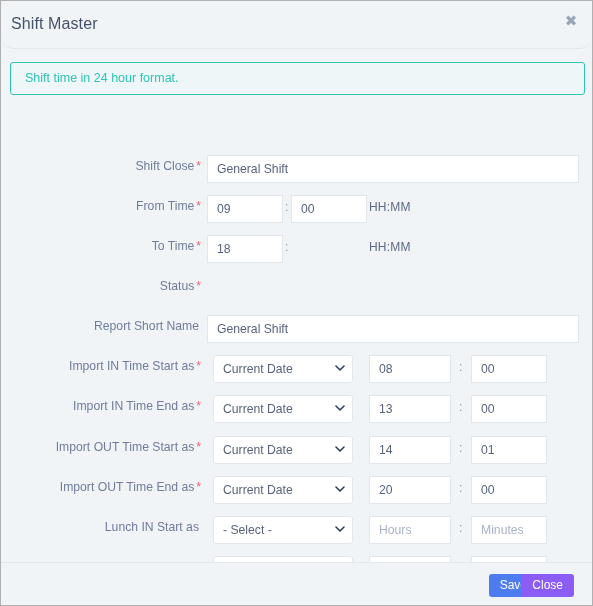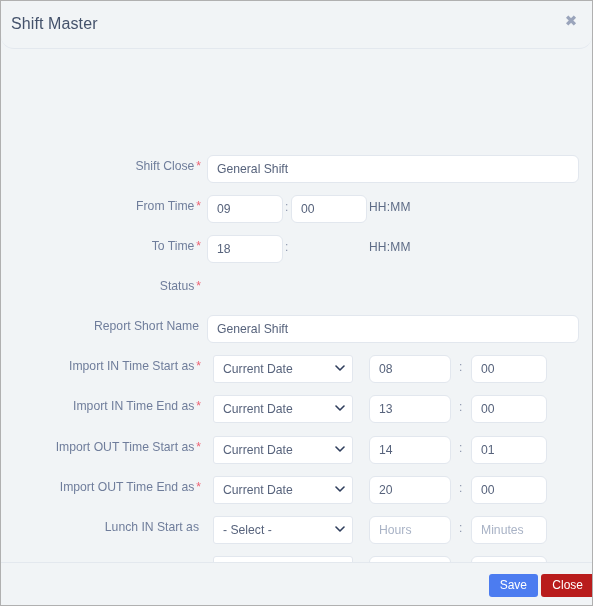--- a/index.html
+++ b/index.html
@@ -98,21 +98,21 @@
     color: #ee6273;
     font-size: 12px;
     margin-left: 2px;
   }
 
   .field {
     position: absolute;
     top: 0;
     height: 28px;
     border: 1px solid #e2e7ee;
-    border-radius: 6px;
+    border-radius: 0;
     background: #ffffff;
     font-size: 12.2px;
     color: #57637c;
     font-family: "Liberation Sans", sans-serif;
     padding: 0 9px;
     outline: none;
   }
   .field::placeholder { color: #a9b3c6; opacity: 1; }
 
   .field-wide  { left: 206px; width: 372px; }
@@ -189,34 +189,37 @@
     border: none;
     border-radius: 3px;
     color: #ffffff;
     font-size: 12px;
     font-family: "Liberation Sans", sans-serif;
     cursor: pointer;
     padding: 0 11px;
     line-height: 23px;
   }
   .btn-save  { right: 56px; background: #4c7cf0; }
-  .btn-close { right: 0;  background: #b91c1c; }
+  .btn-close { right: 20px;  background: #8b5cf6; }
 </style>
 </head>
 <body>
 
 <div class="modal">
 
   <div class="modal-header">
     <div class="modal-title">Shift Master</div>
     <div class="close-x">✖</div>
   </div>
 
   <div class="modal-body">
 
+    <div class="alert">
+      <div class="alert-text">Shift time in 24 hour format.</div>
+    </div>
 
     <div class="row" style="top:106px">
       <div class="label"><span>Shift Close</span><span class="req">*</span></div>
       <input class="field field-wide" value="General Shift" style="">
     </div>
 
     <div class="row" style="top:146px">
       <div class="label"><span>From Time</span><span class="req">*</span></div>
       <input class="field field-hour" value="09" style="">
       <div class="colon colon-a">:</div>

